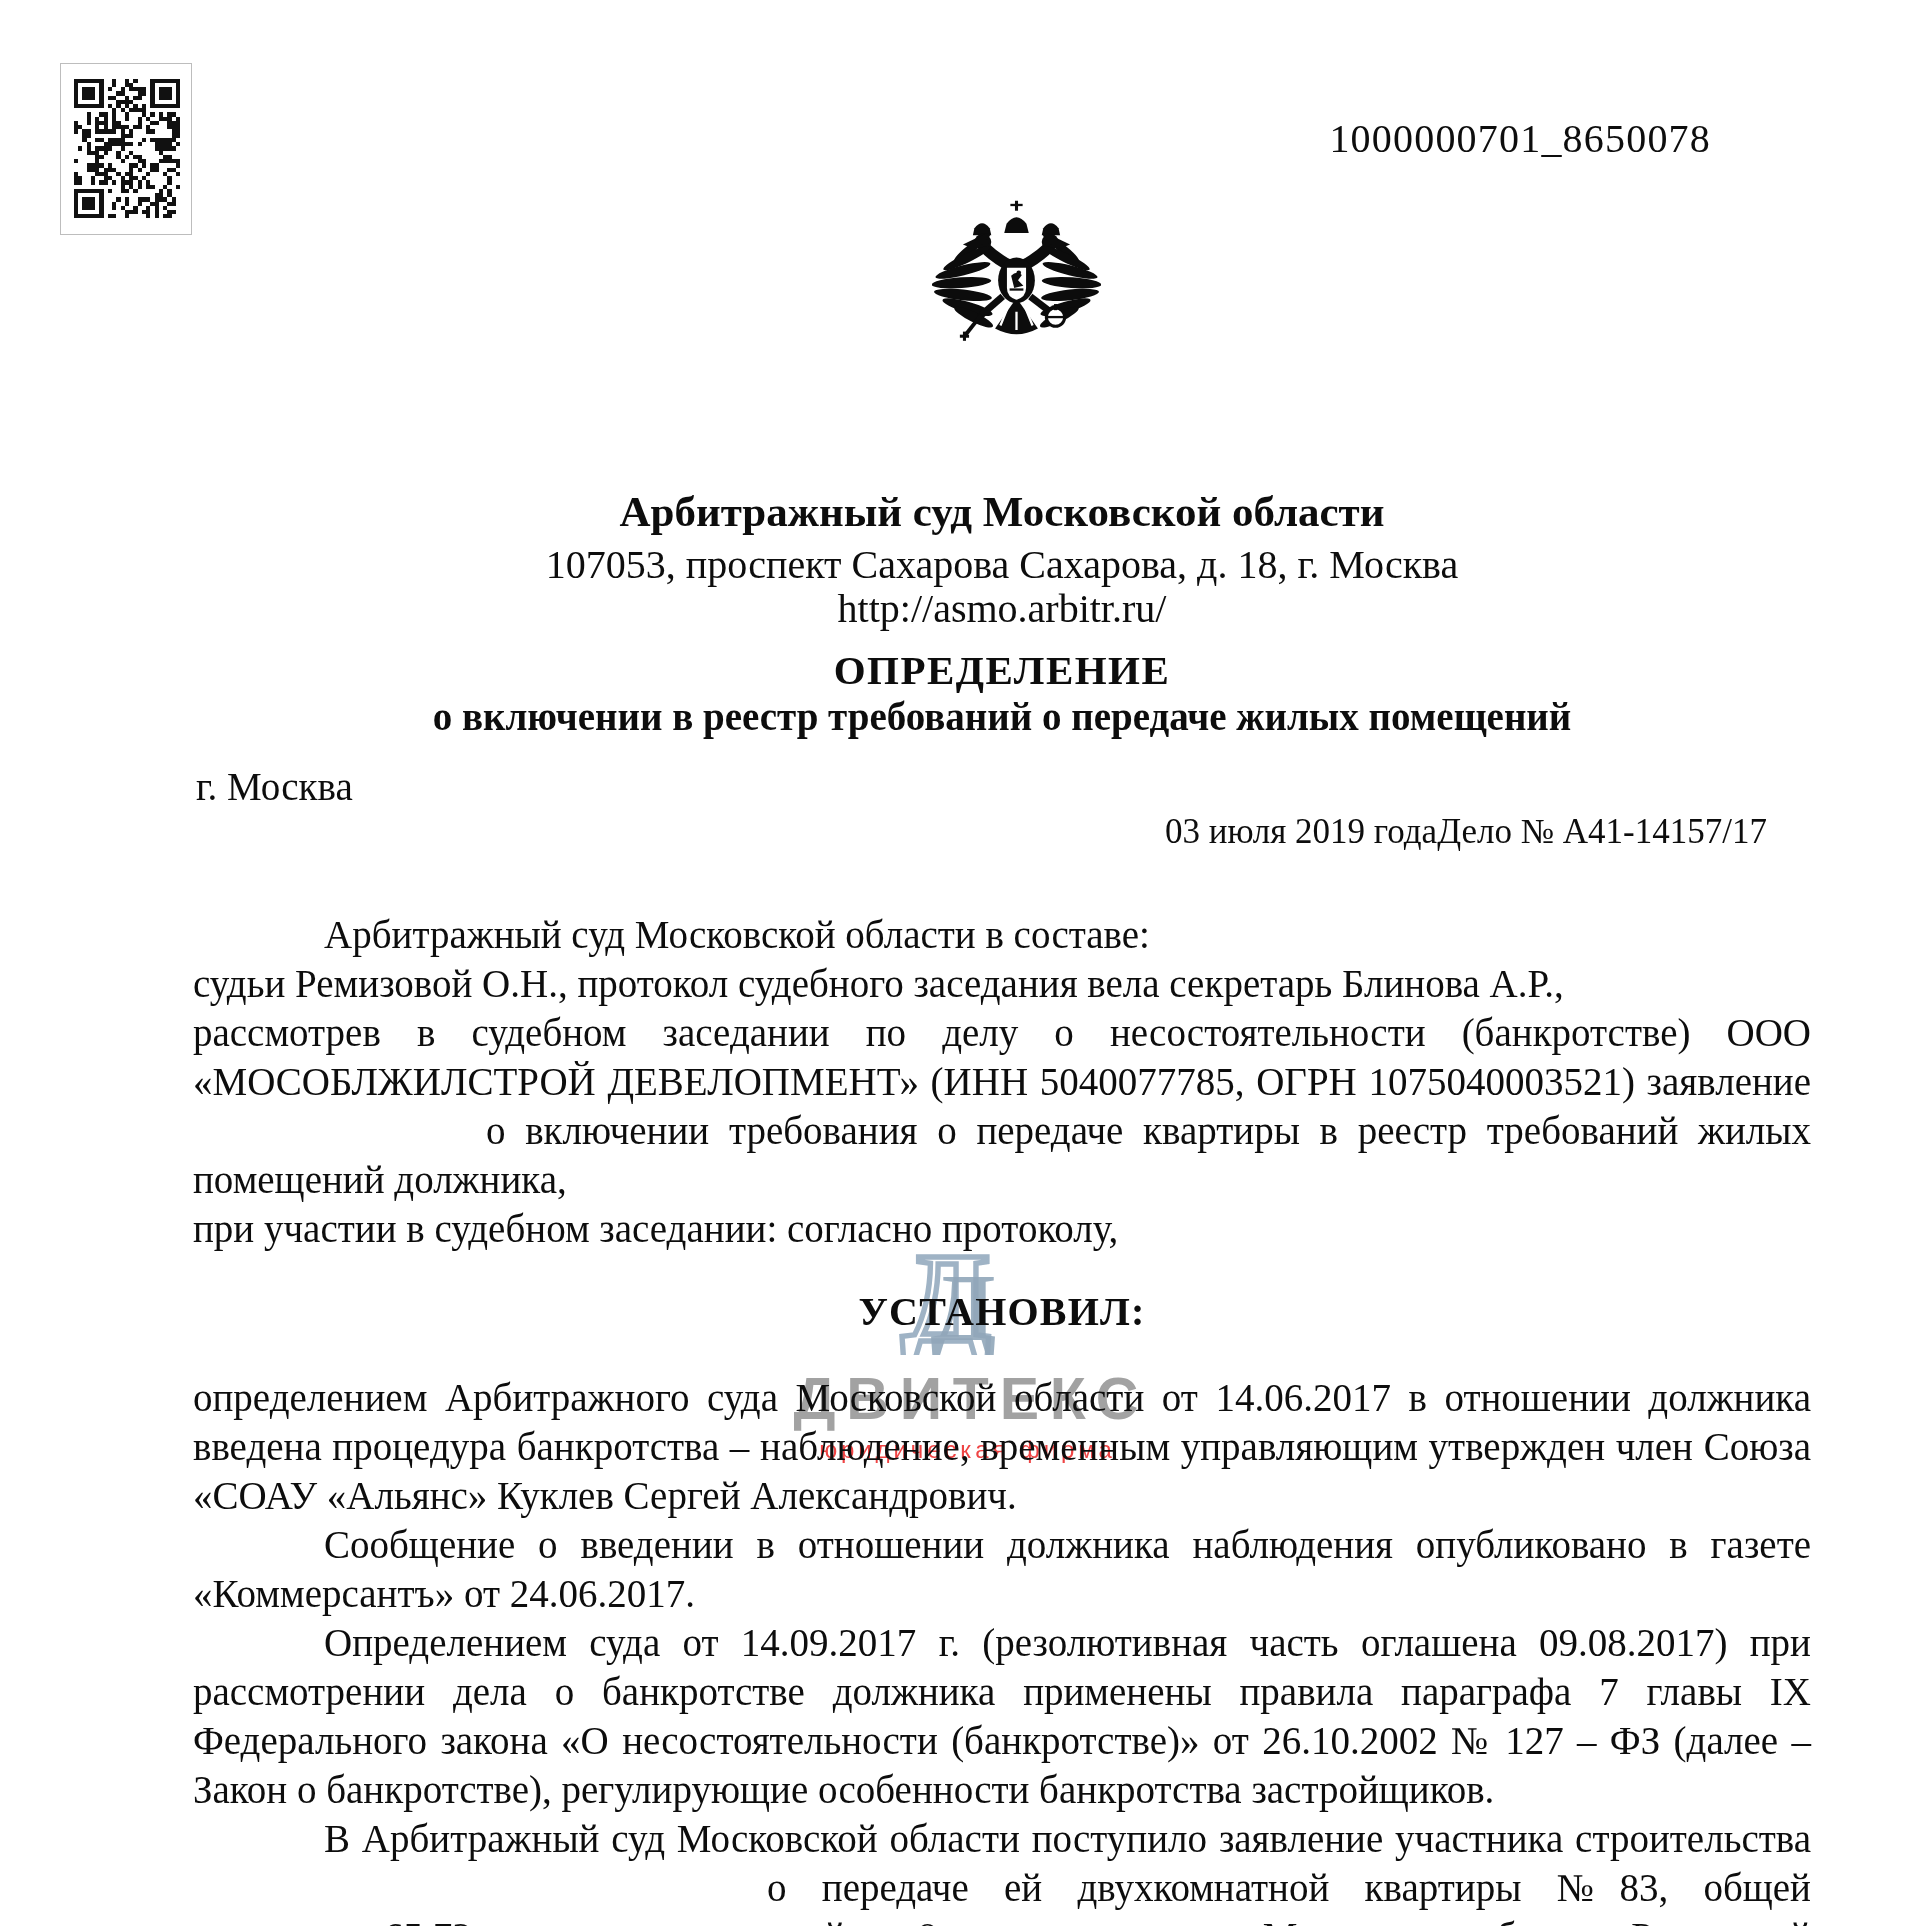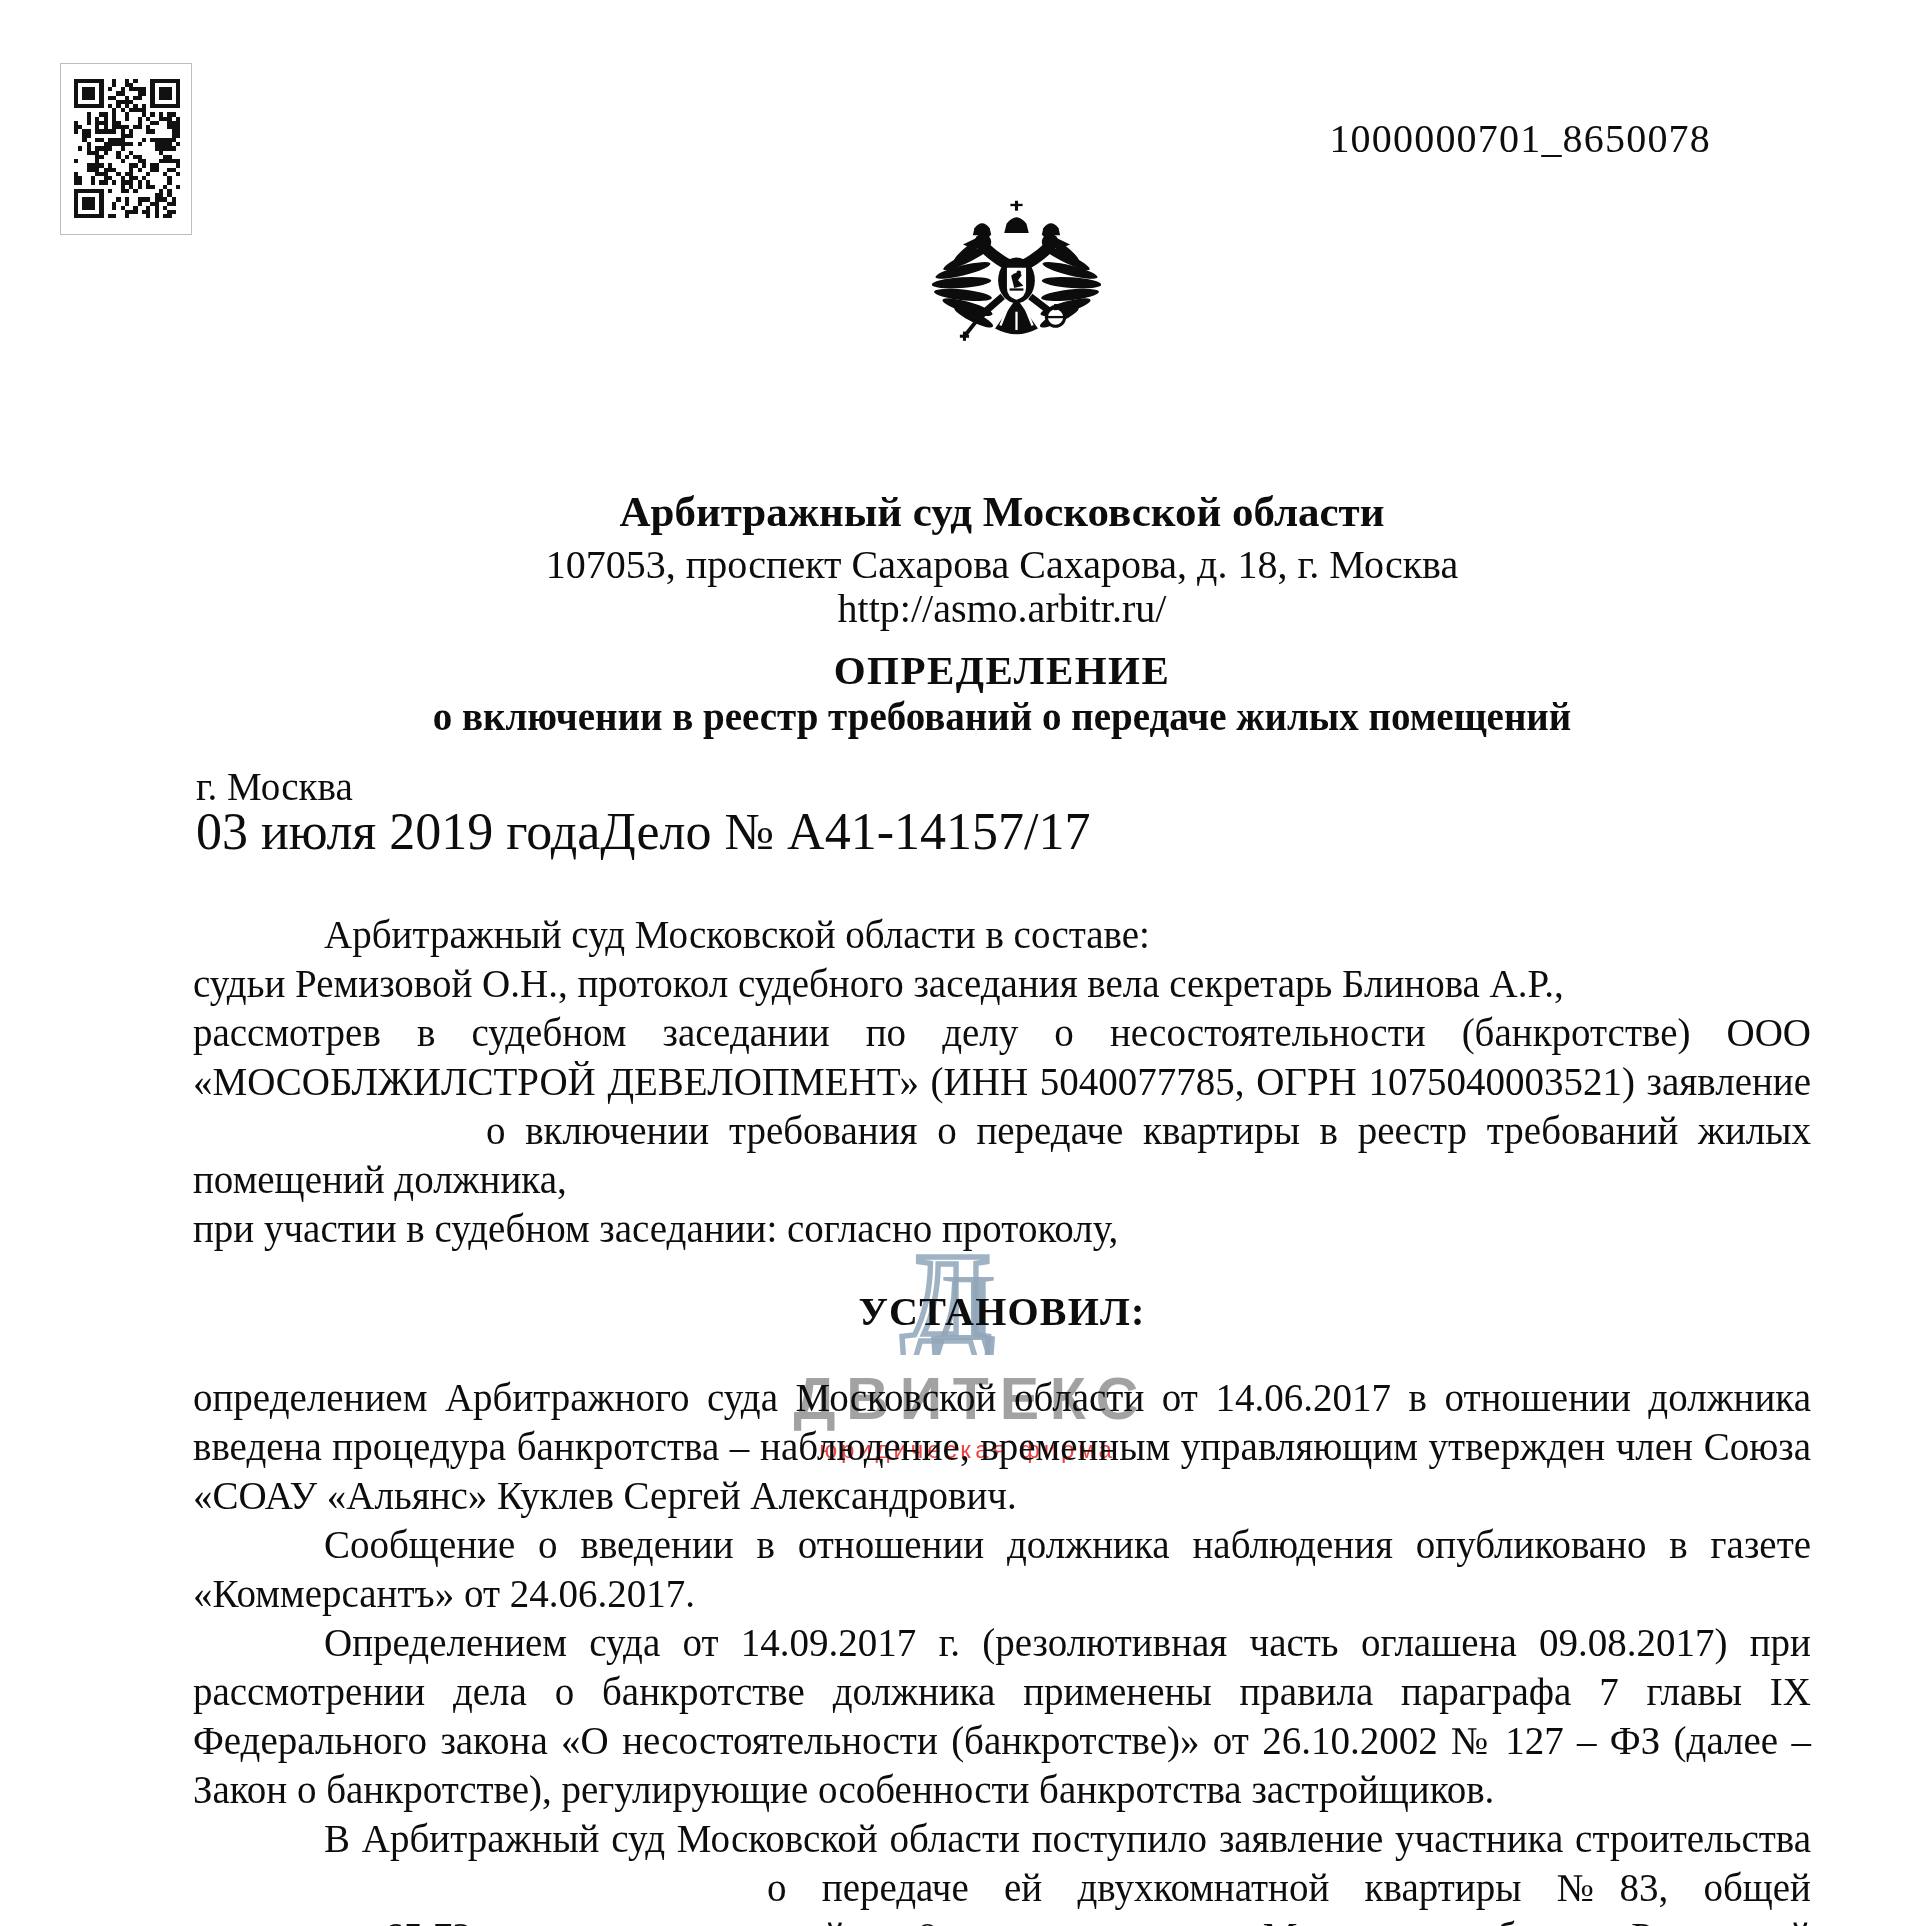--- a/index.html
+++ b/index.html
@@ -28,22 +28,22 @@
   .court-address{font-size:40px;line-height:45px;margin-top:5.4px;}
   .court-url{font-size:40px;line-height:43px;}
   
   #title-block{position:absolute;left:193px;top:651px;width:1618px;text-align:center;}
   .doc-title{font-size:41px;font-weight:bold;line-height:39px;letter-spacing:1.5px;text-align:center;}
   .doc-subtitle{font-size:39px;font-weight:bold;line-height:49px;margin-top:1.5px;}
   
   #place-line{position:absolute;left:196px;top:762px;font-size:39px;line-height:49px;}
   #date-row{
     position:absolute;left:196px;top:807px;width:1615px;
-    font-size:52px;line-height:49px;
-    display:flex;justify-content:flex-start;
+    font-size:35px;line-height:49px;
+    display:flex;justify-content:flex-end;
   }
   #case-number{padding-right:44px;}
   
   #doc-body{
     position:absolute;left:193px;top:910px;width:1618px;
     font-size:39px;line-height:49px;
     text-align:justify;z-index:2;
   }
   #doc-body p{margin:0;}
   .indent{text-indent:131px;}

